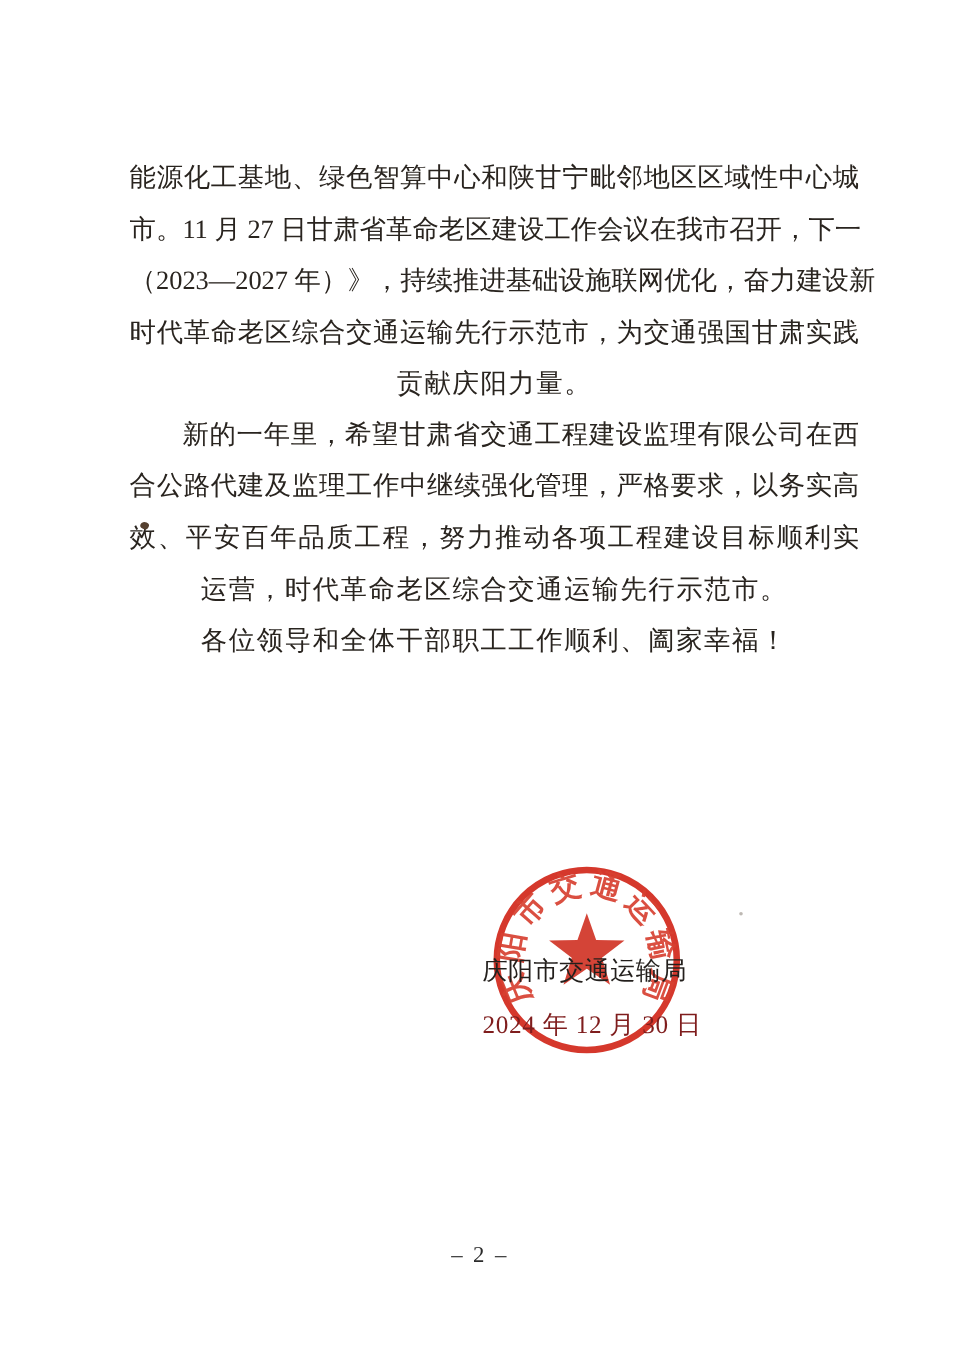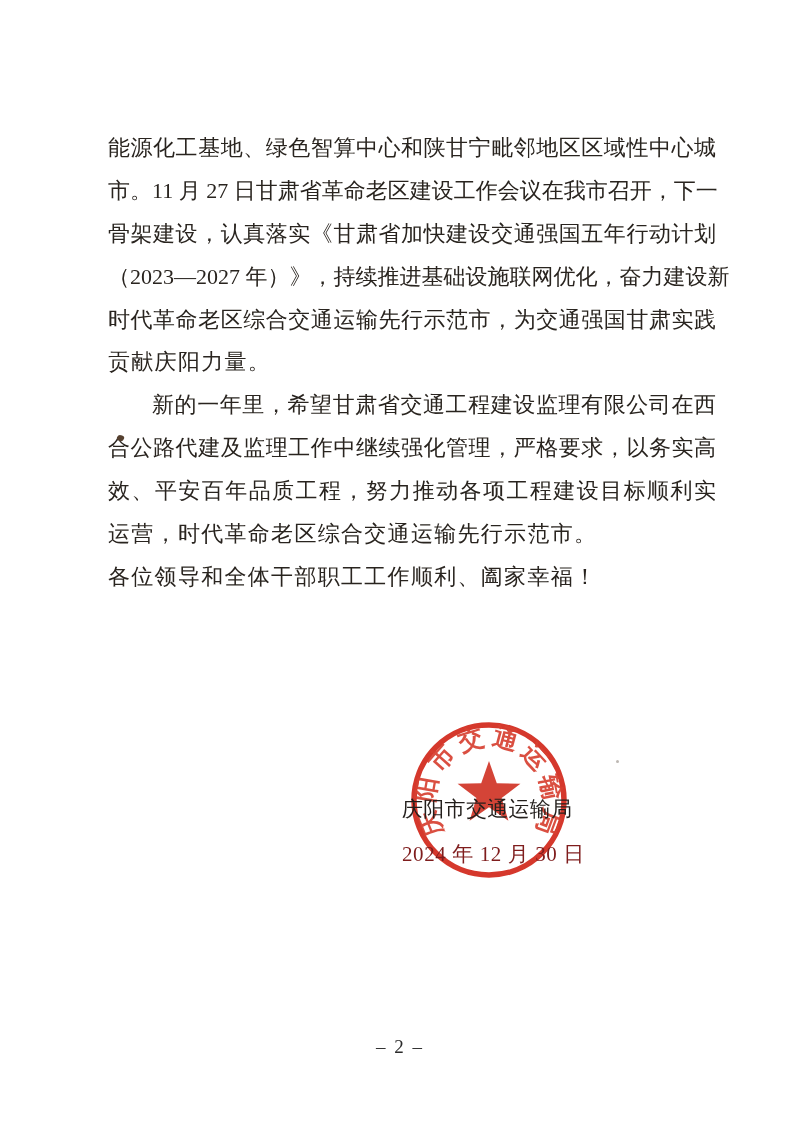--- a/index.html
+++ b/index.html
@@ -26,21 +26,21 @@
     height: 42.9px;
     line-height: 42.9px;
     font-size: 22px;
     color: #29241f;
     white-space: nowrap;
     text-align: justify;
     text-align-last: justify;
     text-justify: inter-character;
   }
   .line.last {
-    text-align: left;
+    text-align: center;
     text-align-last: auto;
     letter-spacing: 1.3px;
   }
   .line.indent {
     padding-left: 44px;
     font-family: Liberation Serif, serif;
   }
   
   .speck-1 {
     position: absolute;
@@ -109,21 +109,20 @@
   }
 </style>
 </head>
 <body>
 
 <div class="page">
 
   <div class="body-text">
       <div class="line">能源化工基地、绿色智算中心和陕甘宁毗邻地区区域性中心城</div>
       <div class="line">市。11 月 27 日甘肃省革命老区建设工作会议在我市召开，下一</div>
-      <div class="line">骨架建设，认真落实《甘肃省加快建设交通强国五年行动计划</div>
       <div class="line">（2023—2027 年）》，持续推进基础设施联网优化，奋力建设新</div>
       <div class="line">时代革命老区综合交通运输先行示范市，为交通强国甘肃实践</div>
       <div class="line last">贡献庆阳力量。</div>
       <div class="line indent">新的一年里，希望甘肃省交通工程建设监理有限公司在西</div>
       <div class="line">合公路代建及监理工作中继续强化管理，严格要求，以务实高</div>
       <div class="line">效、平安百年品质工程，努力推动各项工程建设目标顺利实</div>
       <div class="line last">运营，时代革命老区综合交通运输先行示范市。</div>
       <div class="line last">各位领导和全体干部职工工作顺利、阖家幸福！</div>
     </div>
 

